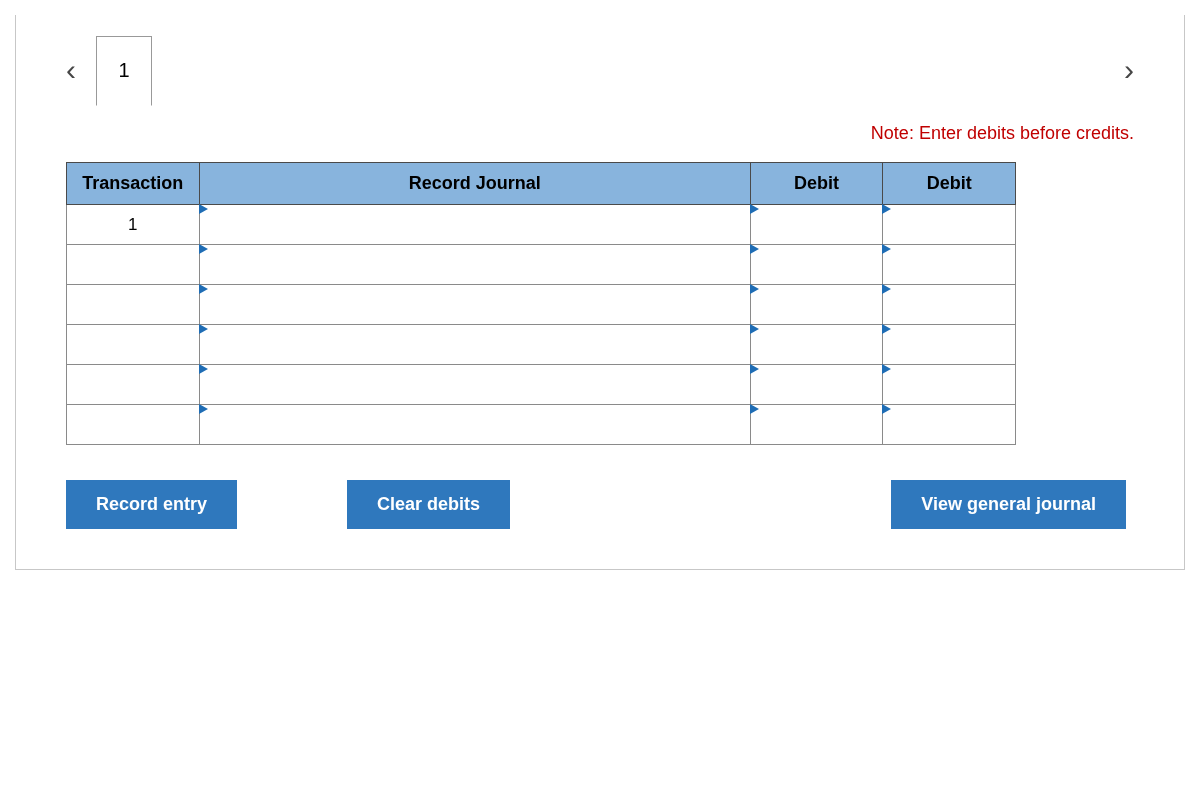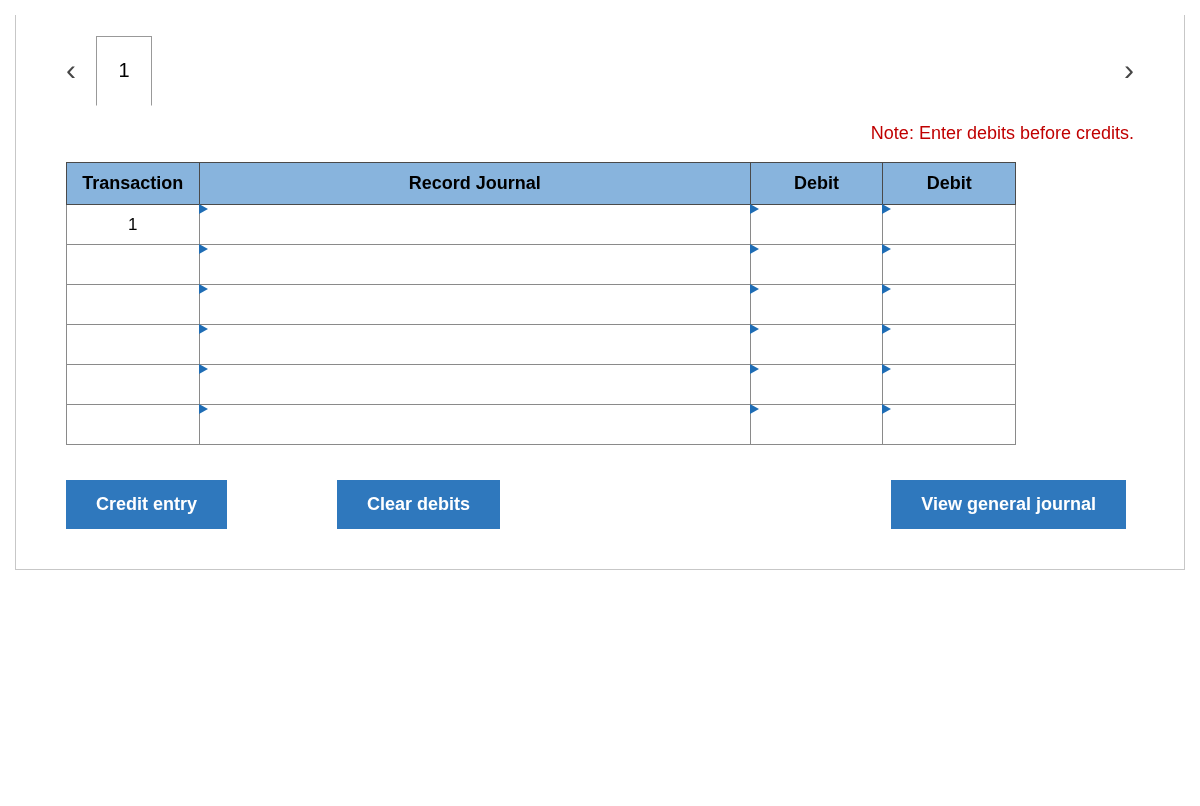--- a/index.html
+++ b/index.html
@@ -193,19 +193,19 @@
       <tr>
         <td class="col-trans"></td>
         <td class="col-gj cell-input"></td>
         <td class="col-debit cell-input"></td>
         <td class="col-credit cell-input"></td>
       </tr>
     </tbody>
   </table>
 
   <div class="button-row">
-    <button class="btn">Credit entry</button>
+    <button class="btn">Record entry</button>
     <button class="btn">Clear debits</button>
     <span class="spacer"></span>
     <button class="btn">View general journal</button>
   </div>
 
 </div>
 
 </body></html>

